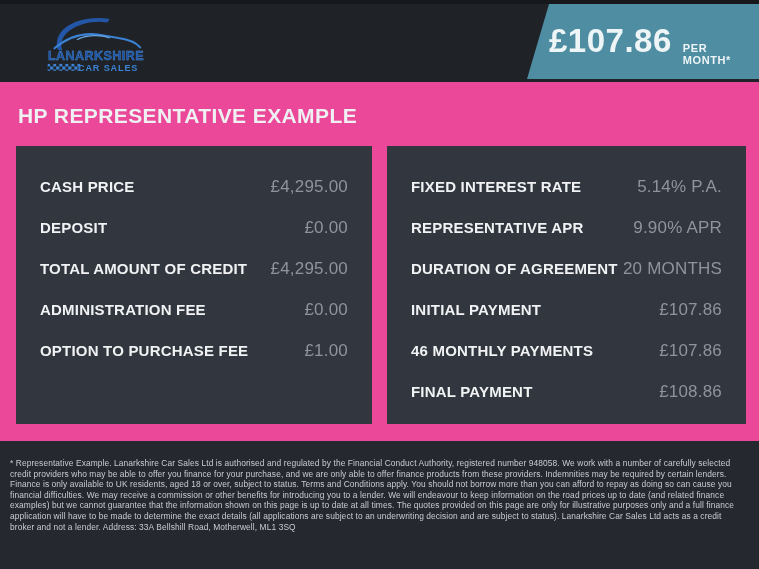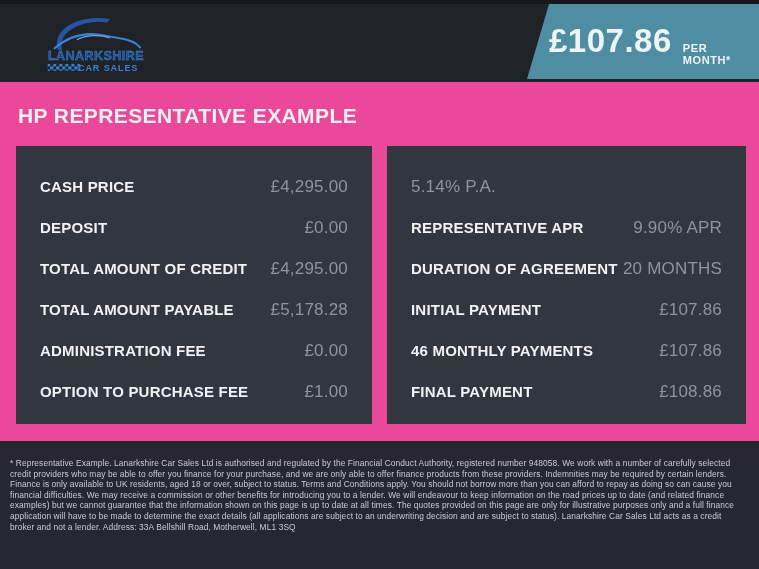--- a/index.html
+++ b/index.html
@@ -92,35 +92,32 @@
     </div>
     <div class="finance-row">
       <span class="row-label">DEPOSIT</span>
       <span class="row-value">£0.00</span>
     </div>
     <div class="finance-row">
       <span class="row-label">TOTAL AMOUNT OF CREDIT</span>
       <span class="row-value">£4,295.00</span>
     </div>
     <div class="finance-row">
-      <span class="row-label">TOTAL AMOUNT PAYABLE</span>
-      <span class="row-value">£5,178.28</span>
-    </div>
-    <div class="finance-row">
       <span class="row-label">ADMINISTRATION FEE</span>
       <span class="row-value">£0.00</span>
     </div>
     <div class="finance-row">
       <span class="row-label">OPTION TO PURCHASE FEE</span>
       <span class="row-value">£1.00</span>
     </div>
   </div>
 
   <div class="panel panel-right">
     <div class="finance-row">
+      <span class="row-label">FIXED INTEREST RATE</span>
       <span class="row-value">5.14% P.A.</span>
     </div>
     <div class="finance-row">
       <span class="row-label">REPRESENTATIVE APR</span>
       <span class="row-value">9.90% APR</span>
     </div>
     <div class="finance-row">
       <span class="row-label">DURATION OF AGREEMENT</span>
       <span class="row-value">20 MONTHS</span>
     </div>

